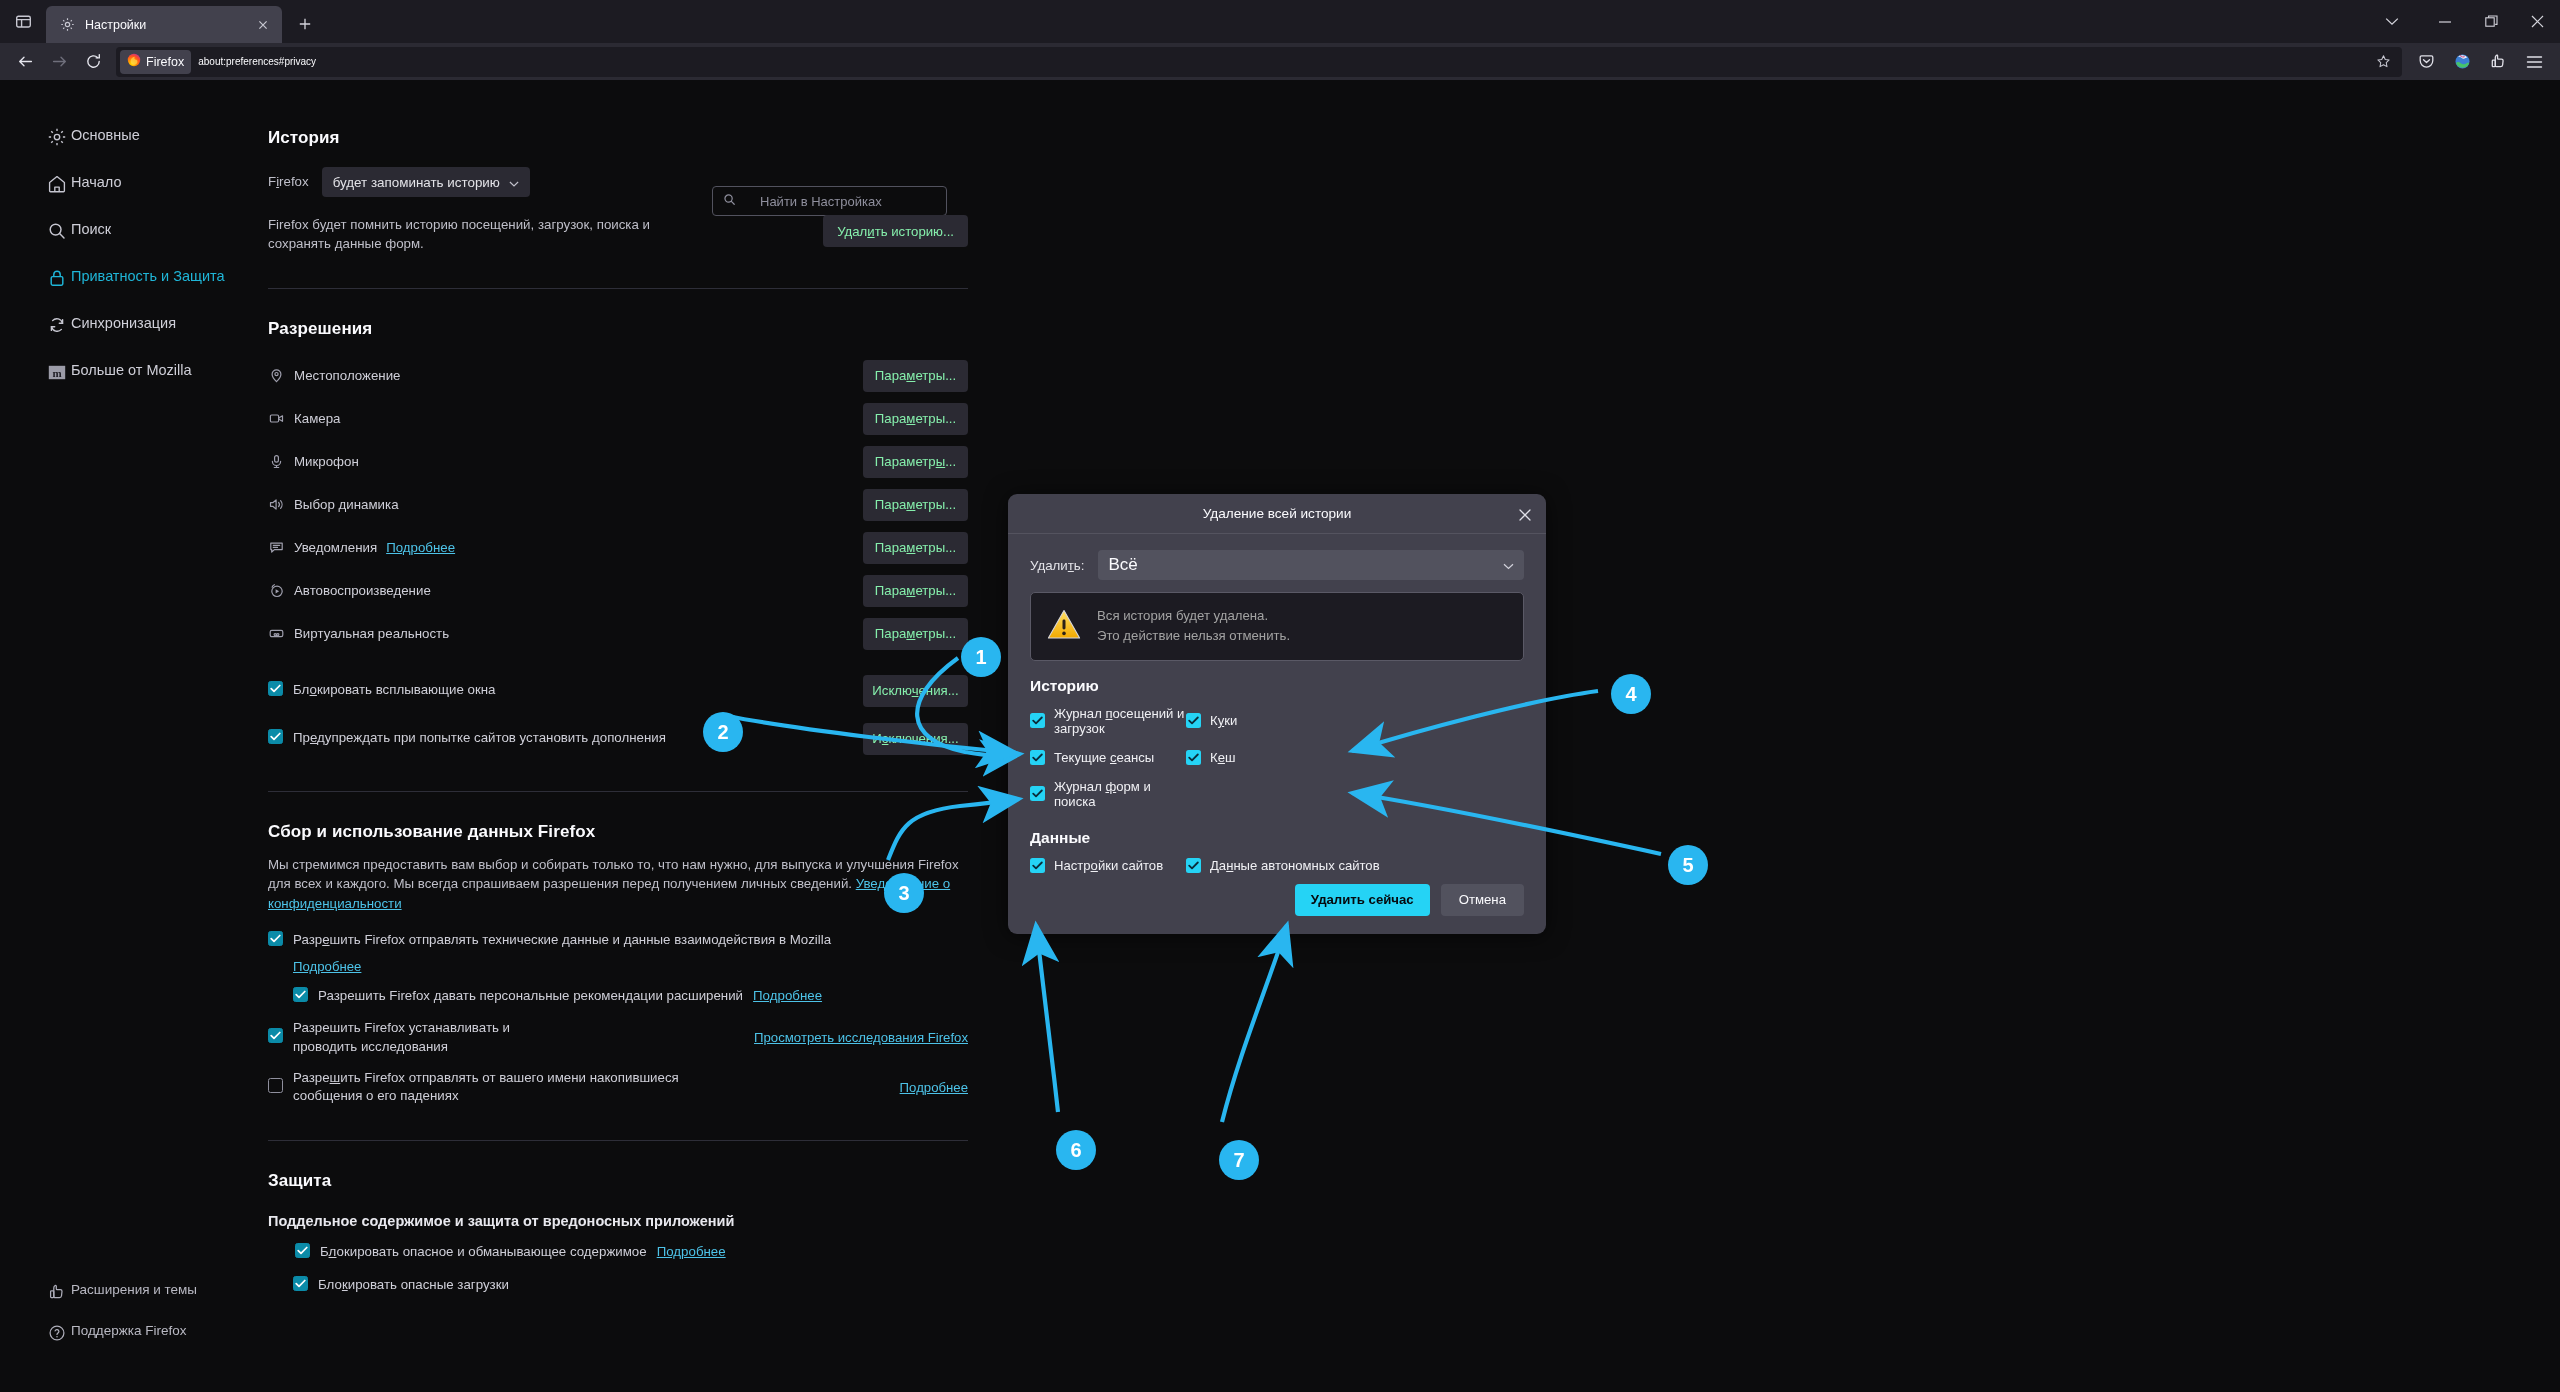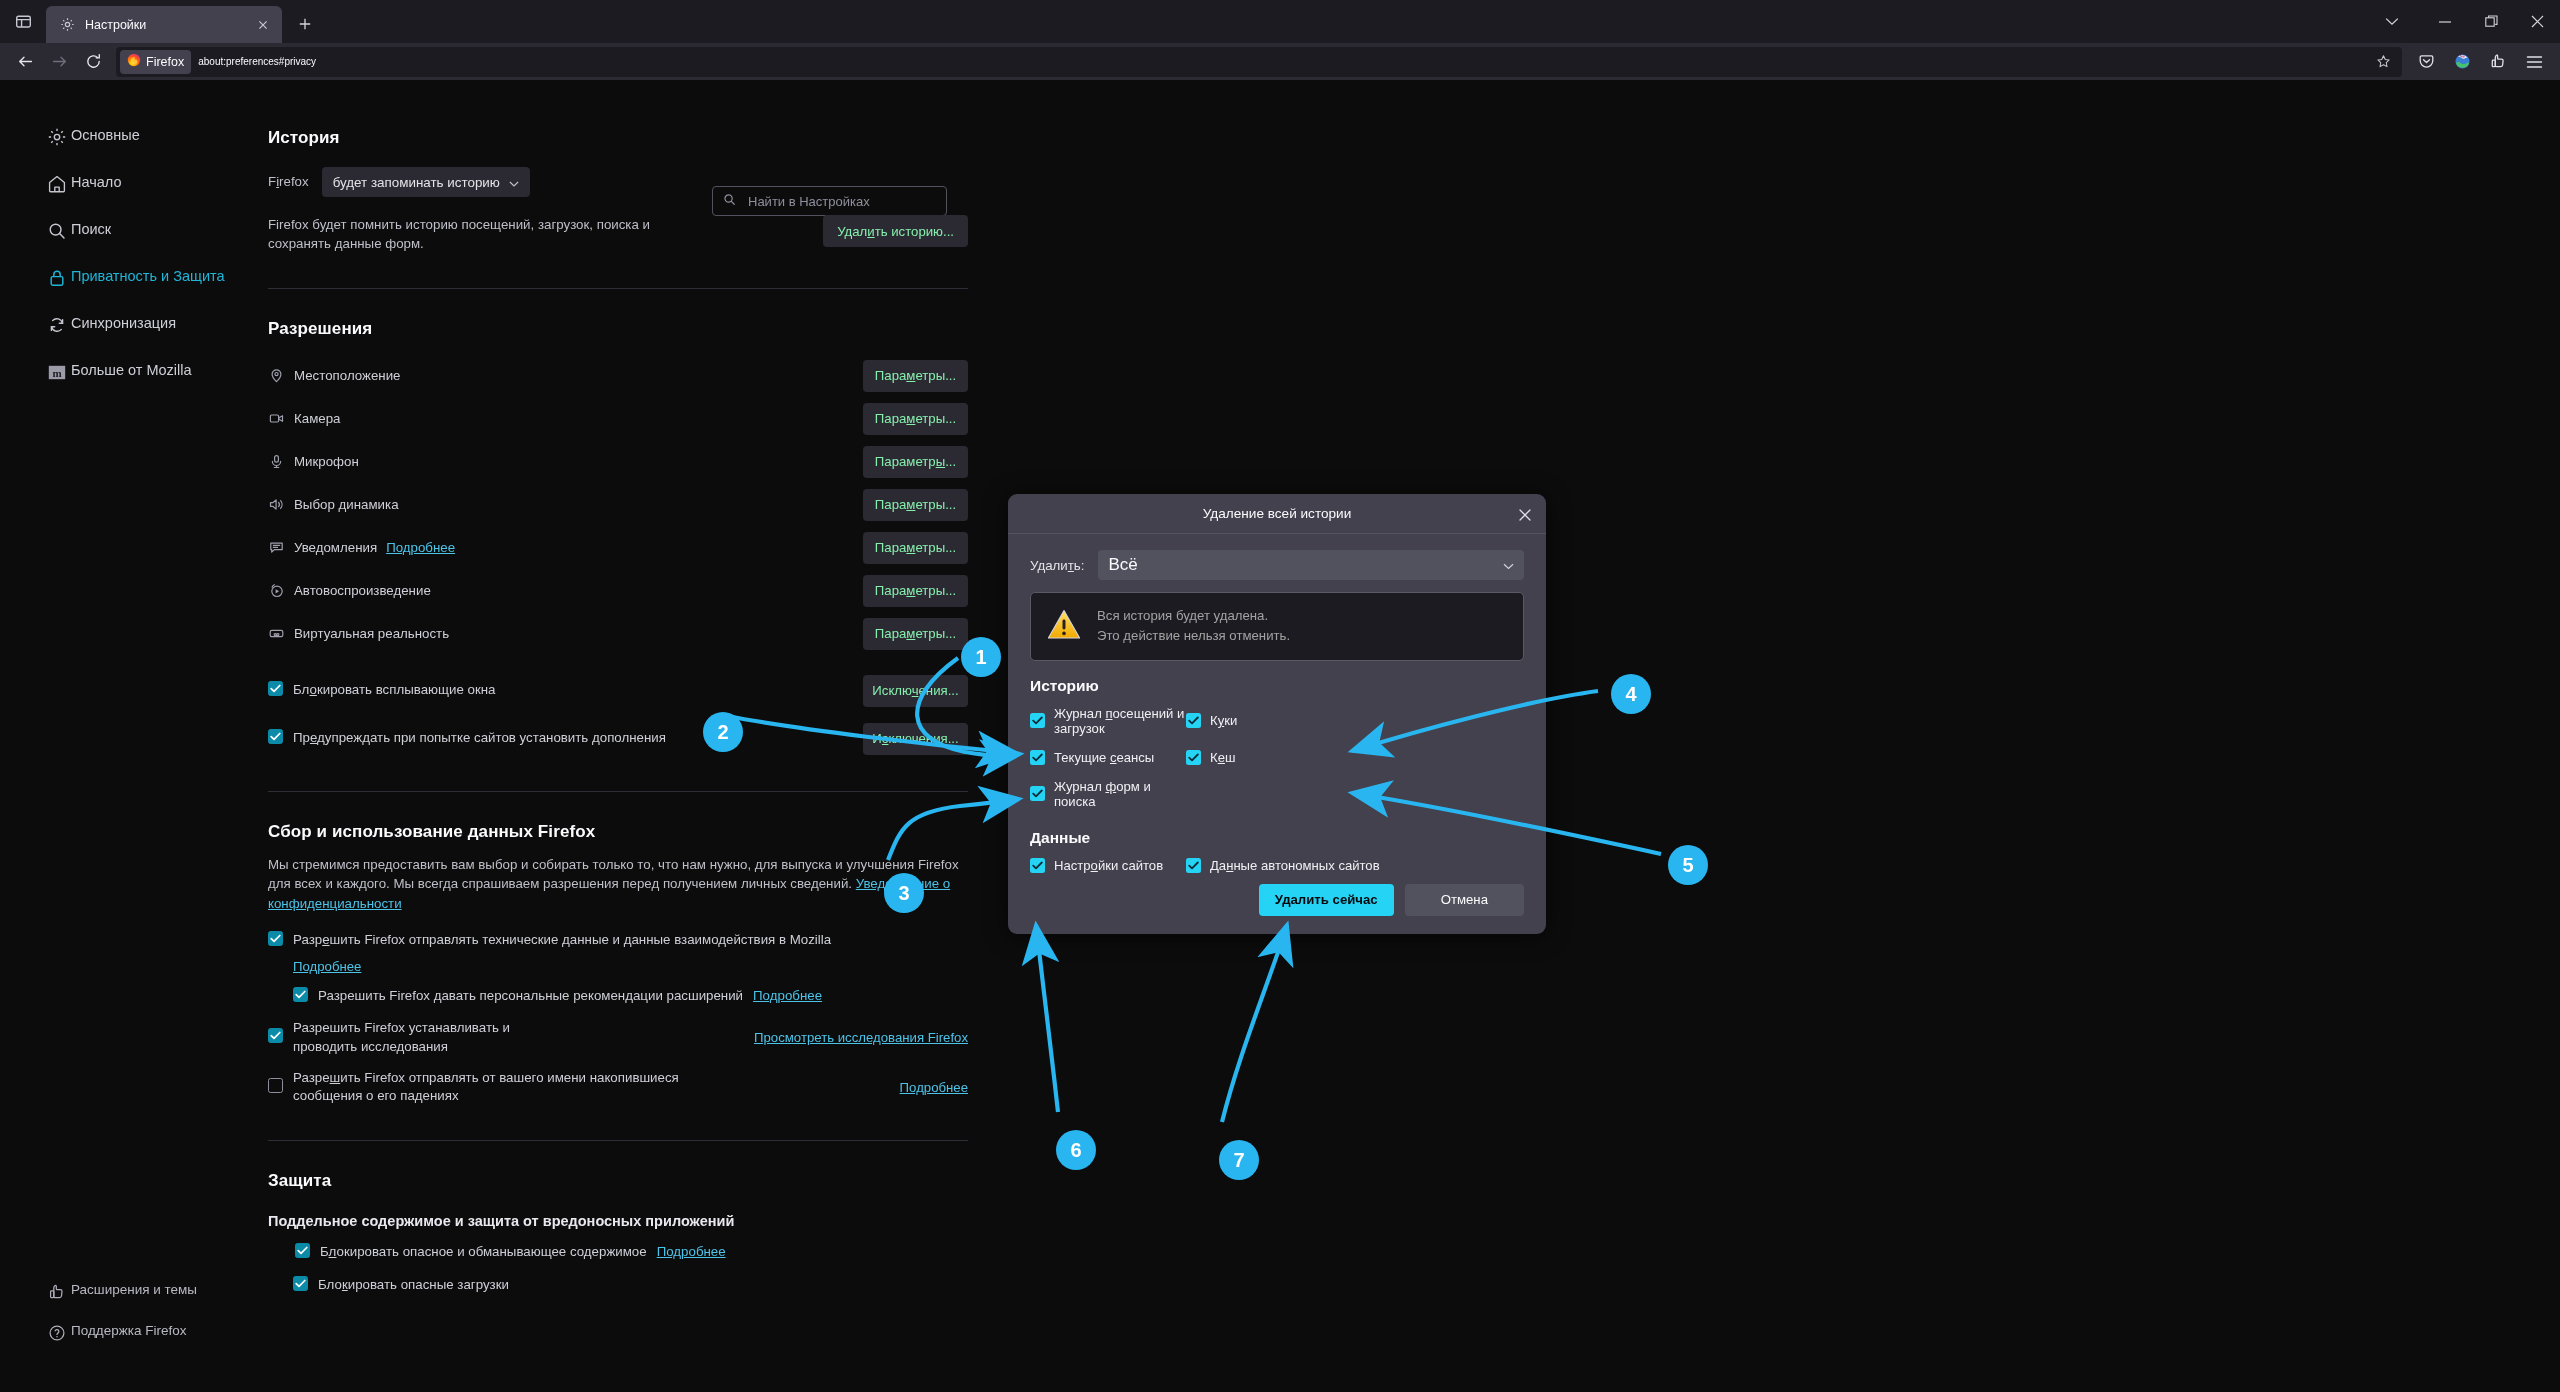--- a/index.html
+++ b/index.html
@@ -78,21 +78,21 @@
   .nav-item .nav-lbl { line-height:1.36; padding-top:1px; }
   .nav-item.selected { color:#00b3d6; }
   .nav-item.selected .nav-lbl { color:#1fb6d8; }
   .nav-bottom { position:absolute; left:0; bottom:36px; width:256px; }
   .nav-bottom .nav-item { font-size:13.5px; color:#b9b9c3; min-height:38px; padding-top:6px; padding-bottom:6px; }
 
   
   .prefsearch {
     position:absolute; left:712px; top:106px; width:235px; height:30px;
     border:1px solid #52525e; border-radius:4px; background:transparent;
-    display:flex; align-items:center; gap:12px; padding:0 10px;
+    display:flex; align-items:center; gap:24px; padding:0 10px;
   }
   .prefsearch .ph { font-size:13px; color:#8f8f9d; }
 
   
   .main { position:absolute; left:268px; top:0; width:700px; }
   .sec-title { font-size:17px; font-weight:bold; color:#fbfbfe; letter-spacing:.1px; }
   .subsec-title { font-size:14.5px; font-weight:bold; color:#e8e8ee; }
   .body-text { font-size:13.3px; color:#bfbfc9; line-height:1.46; }
   .lnk { color:#4dc3e8; text-decoration:underline; cursor:pointer; }
   .btn {
@@ -161,21 +161,21 @@
     background:#25d3f5;
   }
   .dlg-actions { display:flex; justify-content:flex-end; gap:11px; margin-top:11px; }
   .btn-primary {
     background:#25d3f5; color:#06090d; border:none; border-radius:4px;
     font-size:13.2px; font-weight:bold; font-family:inherit; height:32px; padding:0 16px;
     display:inline-flex; align-items:center;
   }
   .btn-sec {
     background:#52525e; color:#fbfbfe; border:none; border-radius:4px;
-    font-size:13.2px; font-family:inherit; height:32px; padding:0 36px;
+    font-size:13.2px; font-family:inherit; height:32px; padding:0 18px;
     display:inline-flex; align-items:center;
   }
 
   
   #anno { position:absolute; left:0; top:0; width:2560px; height:1392px; pointer-events:none; z-index:60; }
   .badge {
     position:absolute; width:40px; height:40px; border-radius:50%;
     background:#29b6f0; color:#fff; font-size:20px; font-weight:bold;
     display:flex; align-items:center; justify-content:center; z-index:61;
     font-family:"Liberation Sans",sans-serif;

